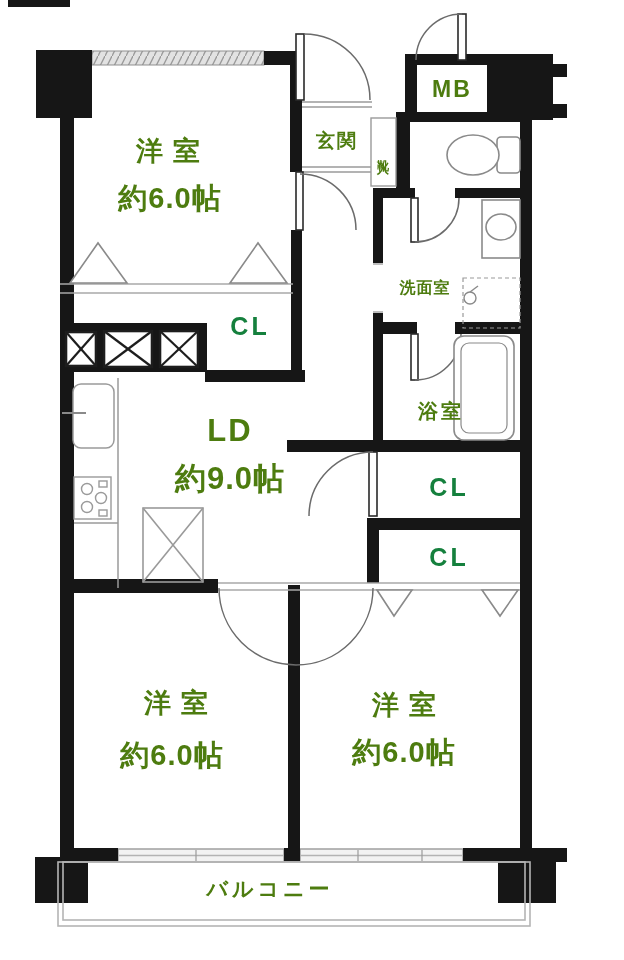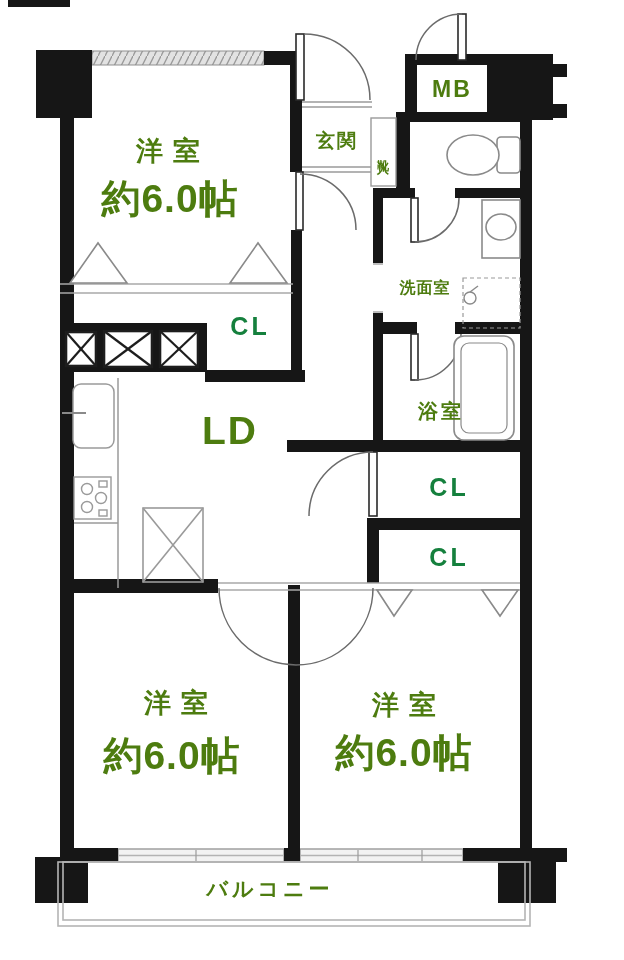--- a/index.html
+++ b/index.html
@@ -7,22 +7,22 @@
     position:relative;width:624px;height:960px;background:#ffffff;overflow:hidden;
     font-family:"Liberation Sans","DejaVu Sans",sans-serif;
   }
   .plan svg{position:absolute;left:0;top:0;}
   .lbl{
     position:absolute;transform:translate(-50%,-50%);
     color:#4d7c0f;font-weight:bold;white-space:nowrap;line-height:1;
     -webkit-font-smoothing:antialiased;
   }
   .room-name{font-size:27px;letter-spacing:10px;text-indent:10px;}
-  .room-size{font-size:39px;letter-spacing:1px;}
-  .ld-name{font-size:39px;letter-spacing:2px;}
+  .room-size{font-size:29px;letter-spacing:1px;}
+  .ld-name{font-size:31px;letter-spacing:2px;}
   .ld-size{font-size:31px;letter-spacing:1px;}
   .cl{font-size:25px;letter-spacing:3px;color:#15803d;}
   .mb{font-size:23px;letter-spacing:2px;}
   .genkan{font-size:19px;letter-spacing:2px;text-align:center;}
   .washroom{font-size:16px;letter-spacing:1px;}
   .bath{font-size:20px;letter-spacing:3px;margin-left:21px;}
   .shoe{font-size:12px;writing-mode:vertical-rl;text-orientation:upright;letter-spacing:2px;}
   .balcony{font-size:21px;letter-spacing:4px;}
 </style>
 </head>
@@ -237,20 +237,21 @@
 
   <div class="lbl washroom" style="left:425px;top:288px">洗面室</div>
 
   <div class="lbl bath" style="left:420px;top:411px">浴室</div>
 
   <div class="lbl cl" style="left:250px;top:326px">CL</div>
   <div class="lbl cl" style="left:449px;top:487px">CL</div>
   <div class="lbl cl" style="left:449px;top:557px">CL</div>
 
   <div class="lbl ld-name" style="left:230px;top:430px">LD</div>
+  <div class="lbl ld-size" style="left:230px;top:478px">約9.0帖</div>
 
   <div class="lbl room-name" style="left:176px;top:703px">洋室</div>
   <div class="lbl room-size" style="left:172px;top:755px">約6.0帖</div>
 
   <div class="lbl room-name" style="left:404px;top:705px">洋室</div>
   <div class="lbl room-size" style="left:404px;top:752px">約6.0帖</div>
 
   <div class="lbl balcony" style="left:270px;top:888px">バルコニー</div>
 </div>
 

